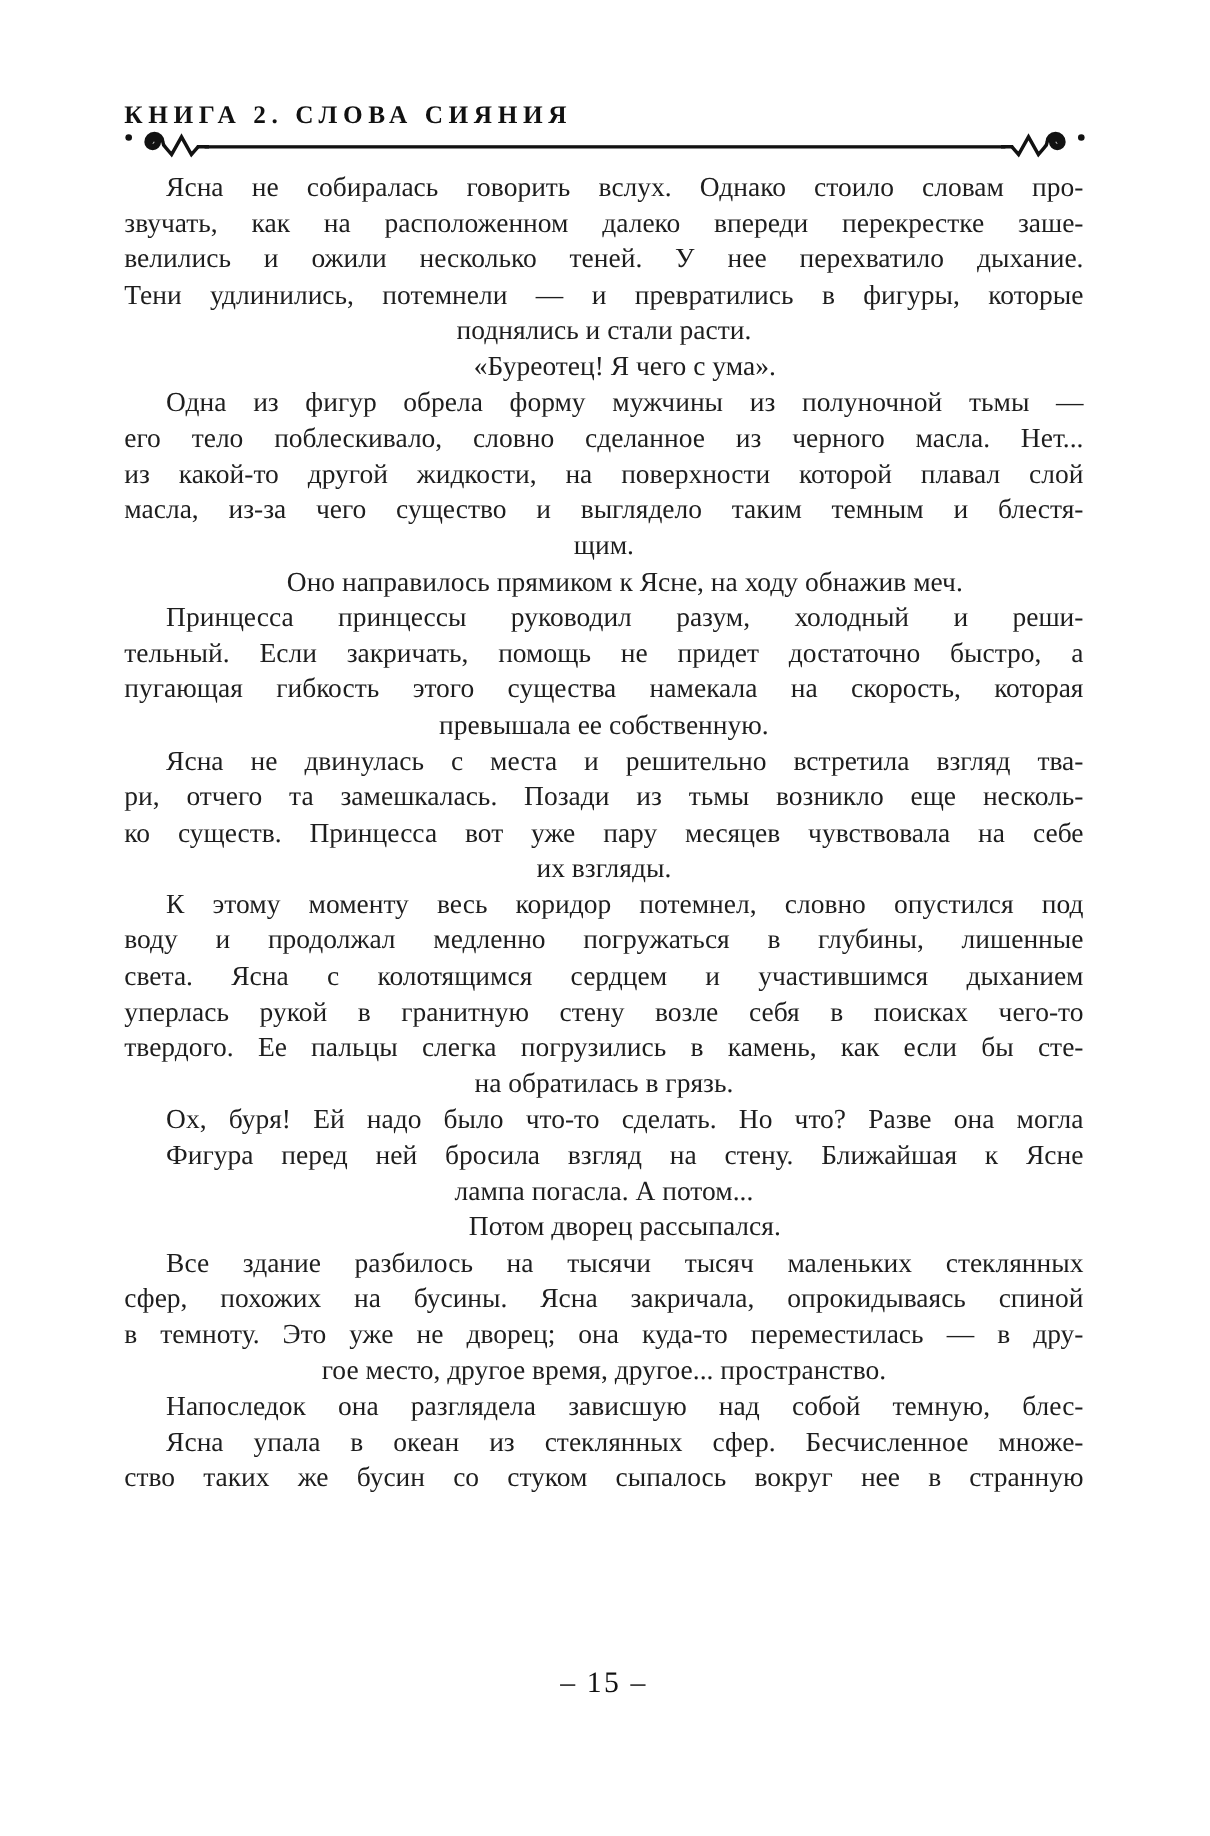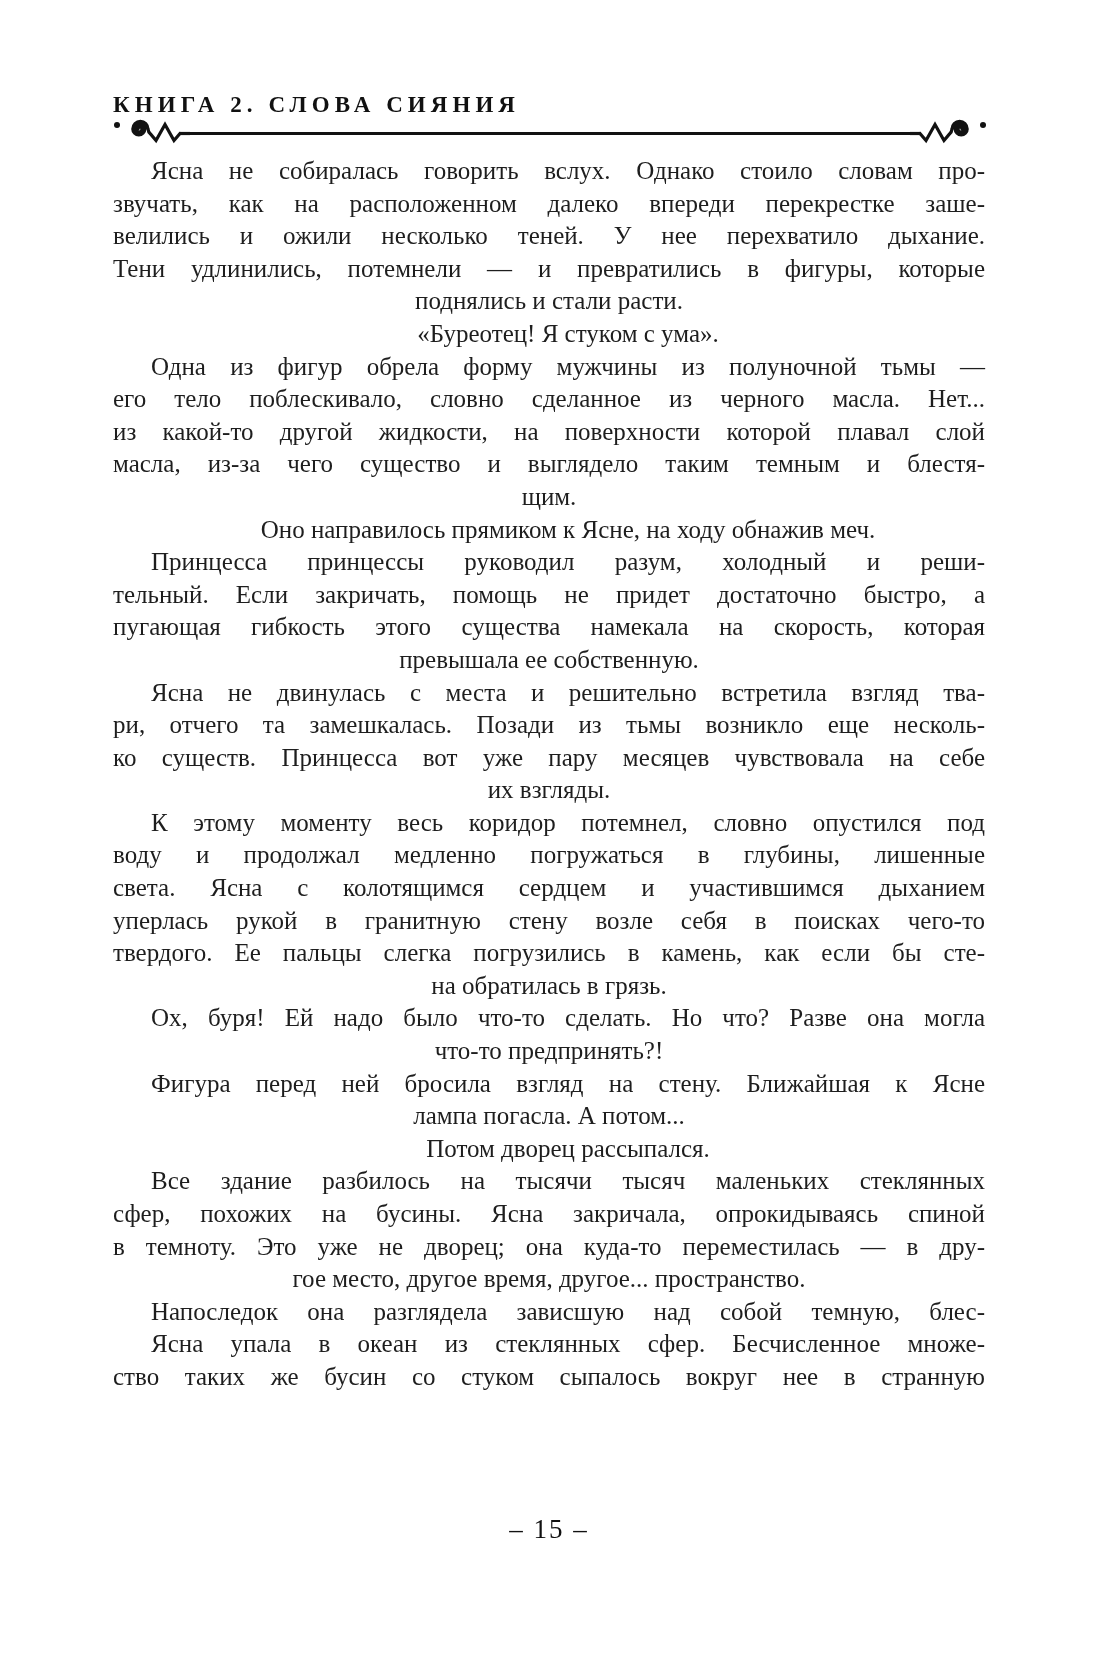--- a/index.html
+++ b/index.html
@@ -89,21 +89,21 @@
       <path d="M 69 21.5 L 80 21.5" fill="none" stroke="#121212" stroke-width="3.2"></path>
     </svg>
   </div>
 
   <div class="text-block">
       <div class="line indent just">Ясна не собиралась говорить вслух. Однако стоило словам про-</div>
       <div class="line just">звучать, как на расположенном далеко впереди перекрестке заше-</div>
       <div class="line just">велились и ожили несколько теней. У нее перехватило дыхание.</div>
       <div class="line just">Тени удлинились, потемнели — и превратились в фигуры, которые</div>
       <div class="line">поднялись и стали расти.</div>
-      <div class="line indent">«Буреотец! Я стуком с ума».</div>
+      <div class="line indent">«Буреотец! Я чего с ума».</div>
       <div class="line indent just">Одна из фигур обрела форму мужчины из полуночной тьмы —</div>
       <div class="line just">его тело поблескивало, словно сделанное из черного масла. Нет...</div>
       <div class="line just">из какой-то другой жидкости, на поверхности которой плавал слой</div>
       <div class="line just">масла, из-за чего существо и выглядело таким темным и блестя-</div>
       <div class="line">щим.</div>
       <div class="line indent">Оно направилось прямиком к Ясне, на ходу обнажив меч.</div>
       <div class="line indent just">Принцесса принцессы руководил разум, холодный и реши-</div>
       <div class="line just">тельный. Если закричать, помощь не придет достаточно быстро, а</div>
       <div class="line just">пугающая гибкость этого существа намекала на скорость, которая</div>
       <div class="line">превышала ее собственную.</div>
@@ -111,21 +111,20 @@
       <div class="line just">ри, отчего та замешкалась. Позади из тьмы возникло еще несколь-</div>
       <div class="line just">ко существ. Принцесса вот уже пару месяцев чувствовала на себе</div>
       <div class="line">их взгляды.</div>
       <div class="line indent just">К этому моменту весь коридор потемнел, словно опустился под</div>
       <div class="line just">воду и продолжал медленно погружаться в глубины, лишенные</div>
       <div class="line just">света. Ясна с колотящимся сердцем и участившимся дыханием</div>
       <div class="line just">уперлась рукой в гранитную стену возле себя в поисках чего-то</div>
       <div class="line just">твердого. Ее пальцы слегка погрузились в камень, как если бы сте-</div>
       <div class="line">на обратилась в грязь.</div>
       <div class="line indent just">Ох, буря! Ей надо было что-то сделать. Но что? Разве она могла</div>
-      <div class="line">что-то предпринять?!</div>
       <div class="line indent just">Фигура перед ней бросила взгляд на стену. Ближайшая к Ясне</div>
       <div class="line">лампа погасла. А потом...</div>
       <div class="line indent">Потом дворец рассыпался.</div>
       <div class="line indent just">Все здание разбилось на тысячи тысяч маленьких стеклянных</div>
       <div class="line just">сфер, похожих на бусины. Ясна закричала, опрокидываясь спиной</div>
       <div class="line just">в темноту. Это уже не дворец; она куда-то переместилась — в дру-</div>
       <div class="line">гое место, другое время, другое... пространство.</div>
       <div class="line indent just">Напоследок она разглядела зависшую над собой темную, блес-</div>
       <div class="line indent just">Ясна упала в океан из стеклянных сфер. Бесчисленное множе-</div>
       <div class="line just">ство таких же бусин со стуком сыпалось вокруг нее в странную</div>

